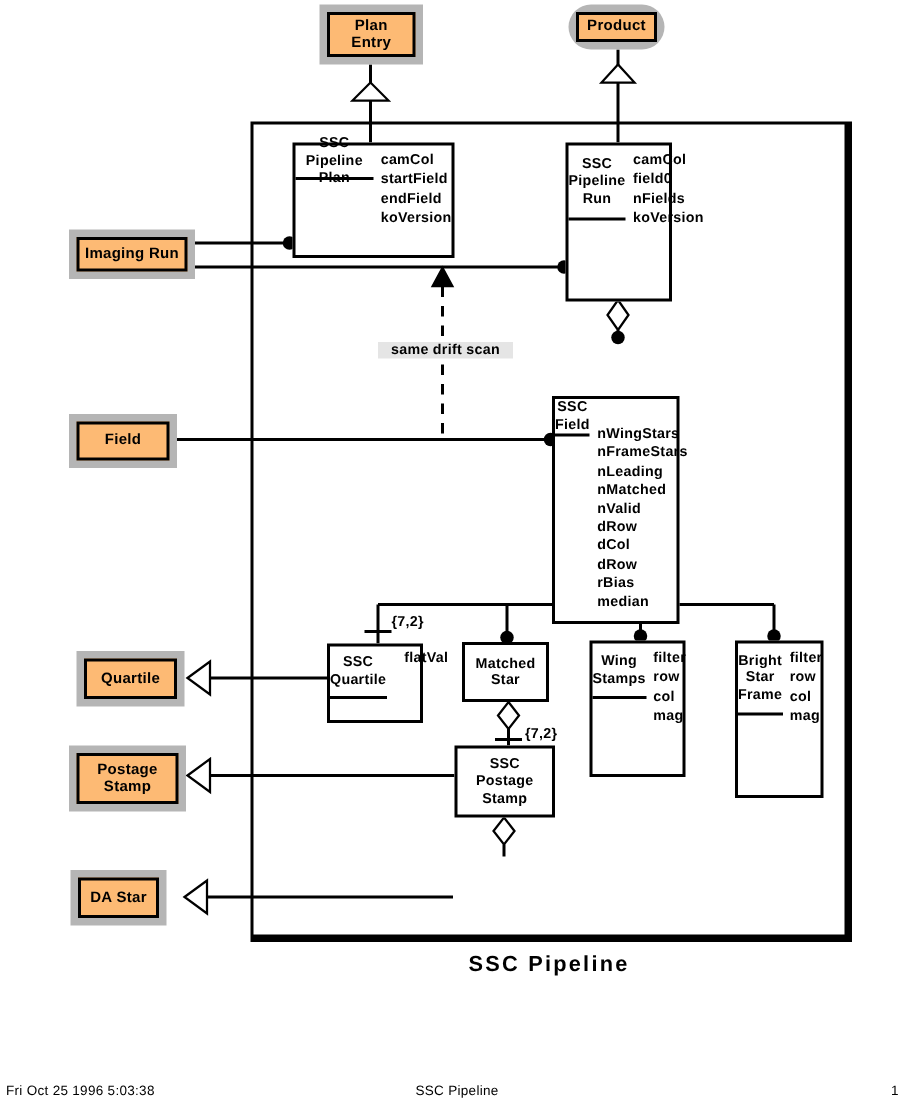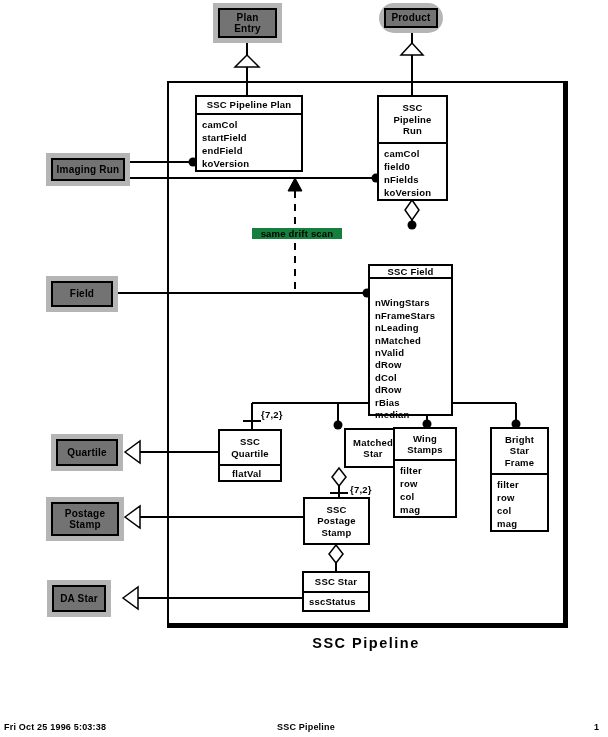--- a/index.html
+++ b/index.html
@@ -9,48 +9,48 @@
     overflow:hidden;
   }
   #connector-layer{position:absolute;left:0;top:0;z-index:1;}
   .container-frame{
     position:absolute;left:167px;top:81px;width:401px;height:547px;
     border:2px solid #000;border-right-width:5px;border-bottom-width:5px;
     box-sizing:border-box;background:transparent;z-index:0;
   }
   .shadow-box{position:absolute;background:#b5b5b5;padding:5px;box-sizing:border-box;z-index:2;}
   .shadow-box .inner{
-    width:100%;height:100%;background:#737373;border:2px solid #000;box-sizing:border-box;
+    width:100%;height:100%;background:#fdba74;border:2px solid #000;box-sizing:border-box;
     display:flex;align-items:center;justify-content:center;text-align:center;
     font-weight:bold;font-size:10px;line-height:1.15;letter-spacing:0.2px;white-space:pre-line;
   }
   .class-box{
     position:absolute;background:#fff;border:2px solid #000;box-sizing:border-box;
-    display:flex;flex-direction:column;z-index:2;
+    display:flex;flex-direction:row;z-index:2;
   }
   .class-box .title{
     border-bottom:2px solid #000;display:flex;align-items:center;justify-content:center;
     text-align:center;font-weight:bold;font-size:9.5px;line-height:1.2;
     letter-spacing:0.2px;white-space:pre-line;box-sizing:content-box;
   }
   .class-box.no-attrs .title{border-bottom:none;flex:1;}
   .class-box .attrs{
     flex:1;padding:3px 0 0 5px;font-weight:bold;font-size:9.5px;line-height:13px;
     letter-spacing:0.2px;
   }
   .class-box.dense .attrs{line-height:12.4px;padding-top:18px;}
   .float-label{
     position:absolute;z-index:3;font-weight:bold;font-size:9.5px;letter-spacing:0.2px;
   }
-  .constraint{background:#15803d;padding:0 2px;text-align:center;}
+  .constraint{background:#e5e5e5;padding:0 2px;text-align:center;}
   .diagram-title{
     position:absolute;z-index:3;font-weight:bold;font-size:14.5px;letter-spacing:1.5px;
     text-align:center;
   }
-  .footer-text{position:absolute;z-index:3;font-weight:bold;font-size:9px;letter-spacing:0.2px;}
+  .footer-text{position:absolute;z-index:3;font-weight:normal;font-size:9px;letter-spacing:0.2px;}
 </style>
 </head>
 <body>
 
 <div id="canvas">
 
   <div class="container-frame"></div>
 
   <svg id="connector-layer" width="608" height="737" xmlns="http://www.w3.org/2000/svg">
 
@@ -167,21 +167,21 @@
   </div>
 
   <div class="class-box" style="left:218px;top:429px;width:64px;height:53px;">
     <div class="title" style="height:33px;">SSC
 Quartile</div>
     <div class="attrs" style="padding-top:1px;padding-left:12px;">
       <div>flatVal</div>
     </div>
   </div>
 
-  <div class="class-box no-attrs" style="left:308px;top:428px;width:58px;height:40px;margin-left:36px;">
+  <div class="class-box no-attrs" style="left:308px;top:428px;width:58px;height:40px;">
     <div class="title">Matched
 Star</div>
   </div>
 
   <div class="class-box" style="left:393px;top:427px;width:64px;height:91px;">
     <div class="title" style="height:35px;">Wing
 Stamps</div>
     <div class="attrs">
       <div>filter</div>
       <div>row</div>
@@ -201,26 +201,20 @@
       <div>mag</div>
     </div>
   </div>
 
   <div class="class-box no-attrs" style="left:303px;top:497px;width:67px;height:48px;">
     <div class="title">SSC
 Postage
 Stamp</div>
   </div>
 
-  <div class="class-box" style="left:302px;top:571px;width:68px;height:41px;">
-    <div class="title" style="height:18px;">SSC Star</div>
-    <div class="attrs" style="padding-top:2px;">
-      <div>sscStatus</div>
-    </div>
-  </div>
 
   <div class="float-label constraint" style="left:252px;top:228px;width:86px;">same drift scan</div>
   <div class="float-label" style="left:261px;top:409px;">{7,2}</div>
   <div class="float-label" style="left:350px;top:484px;">{7,2}</div>
 
   <div class="diagram-title" style="left:266px;top:635px;width:200px;">SSC Pipeline</div>
 
   <div class="footer-text" style="left:4px;top:722px;">Fri Oct 25 1996 5:03:38</div>
   <div class="footer-text" style="left:277px;top:722px;">SSC Pipeline</div>
   <div class="footer-text" style="left:594px;top:722px;">1</div>

